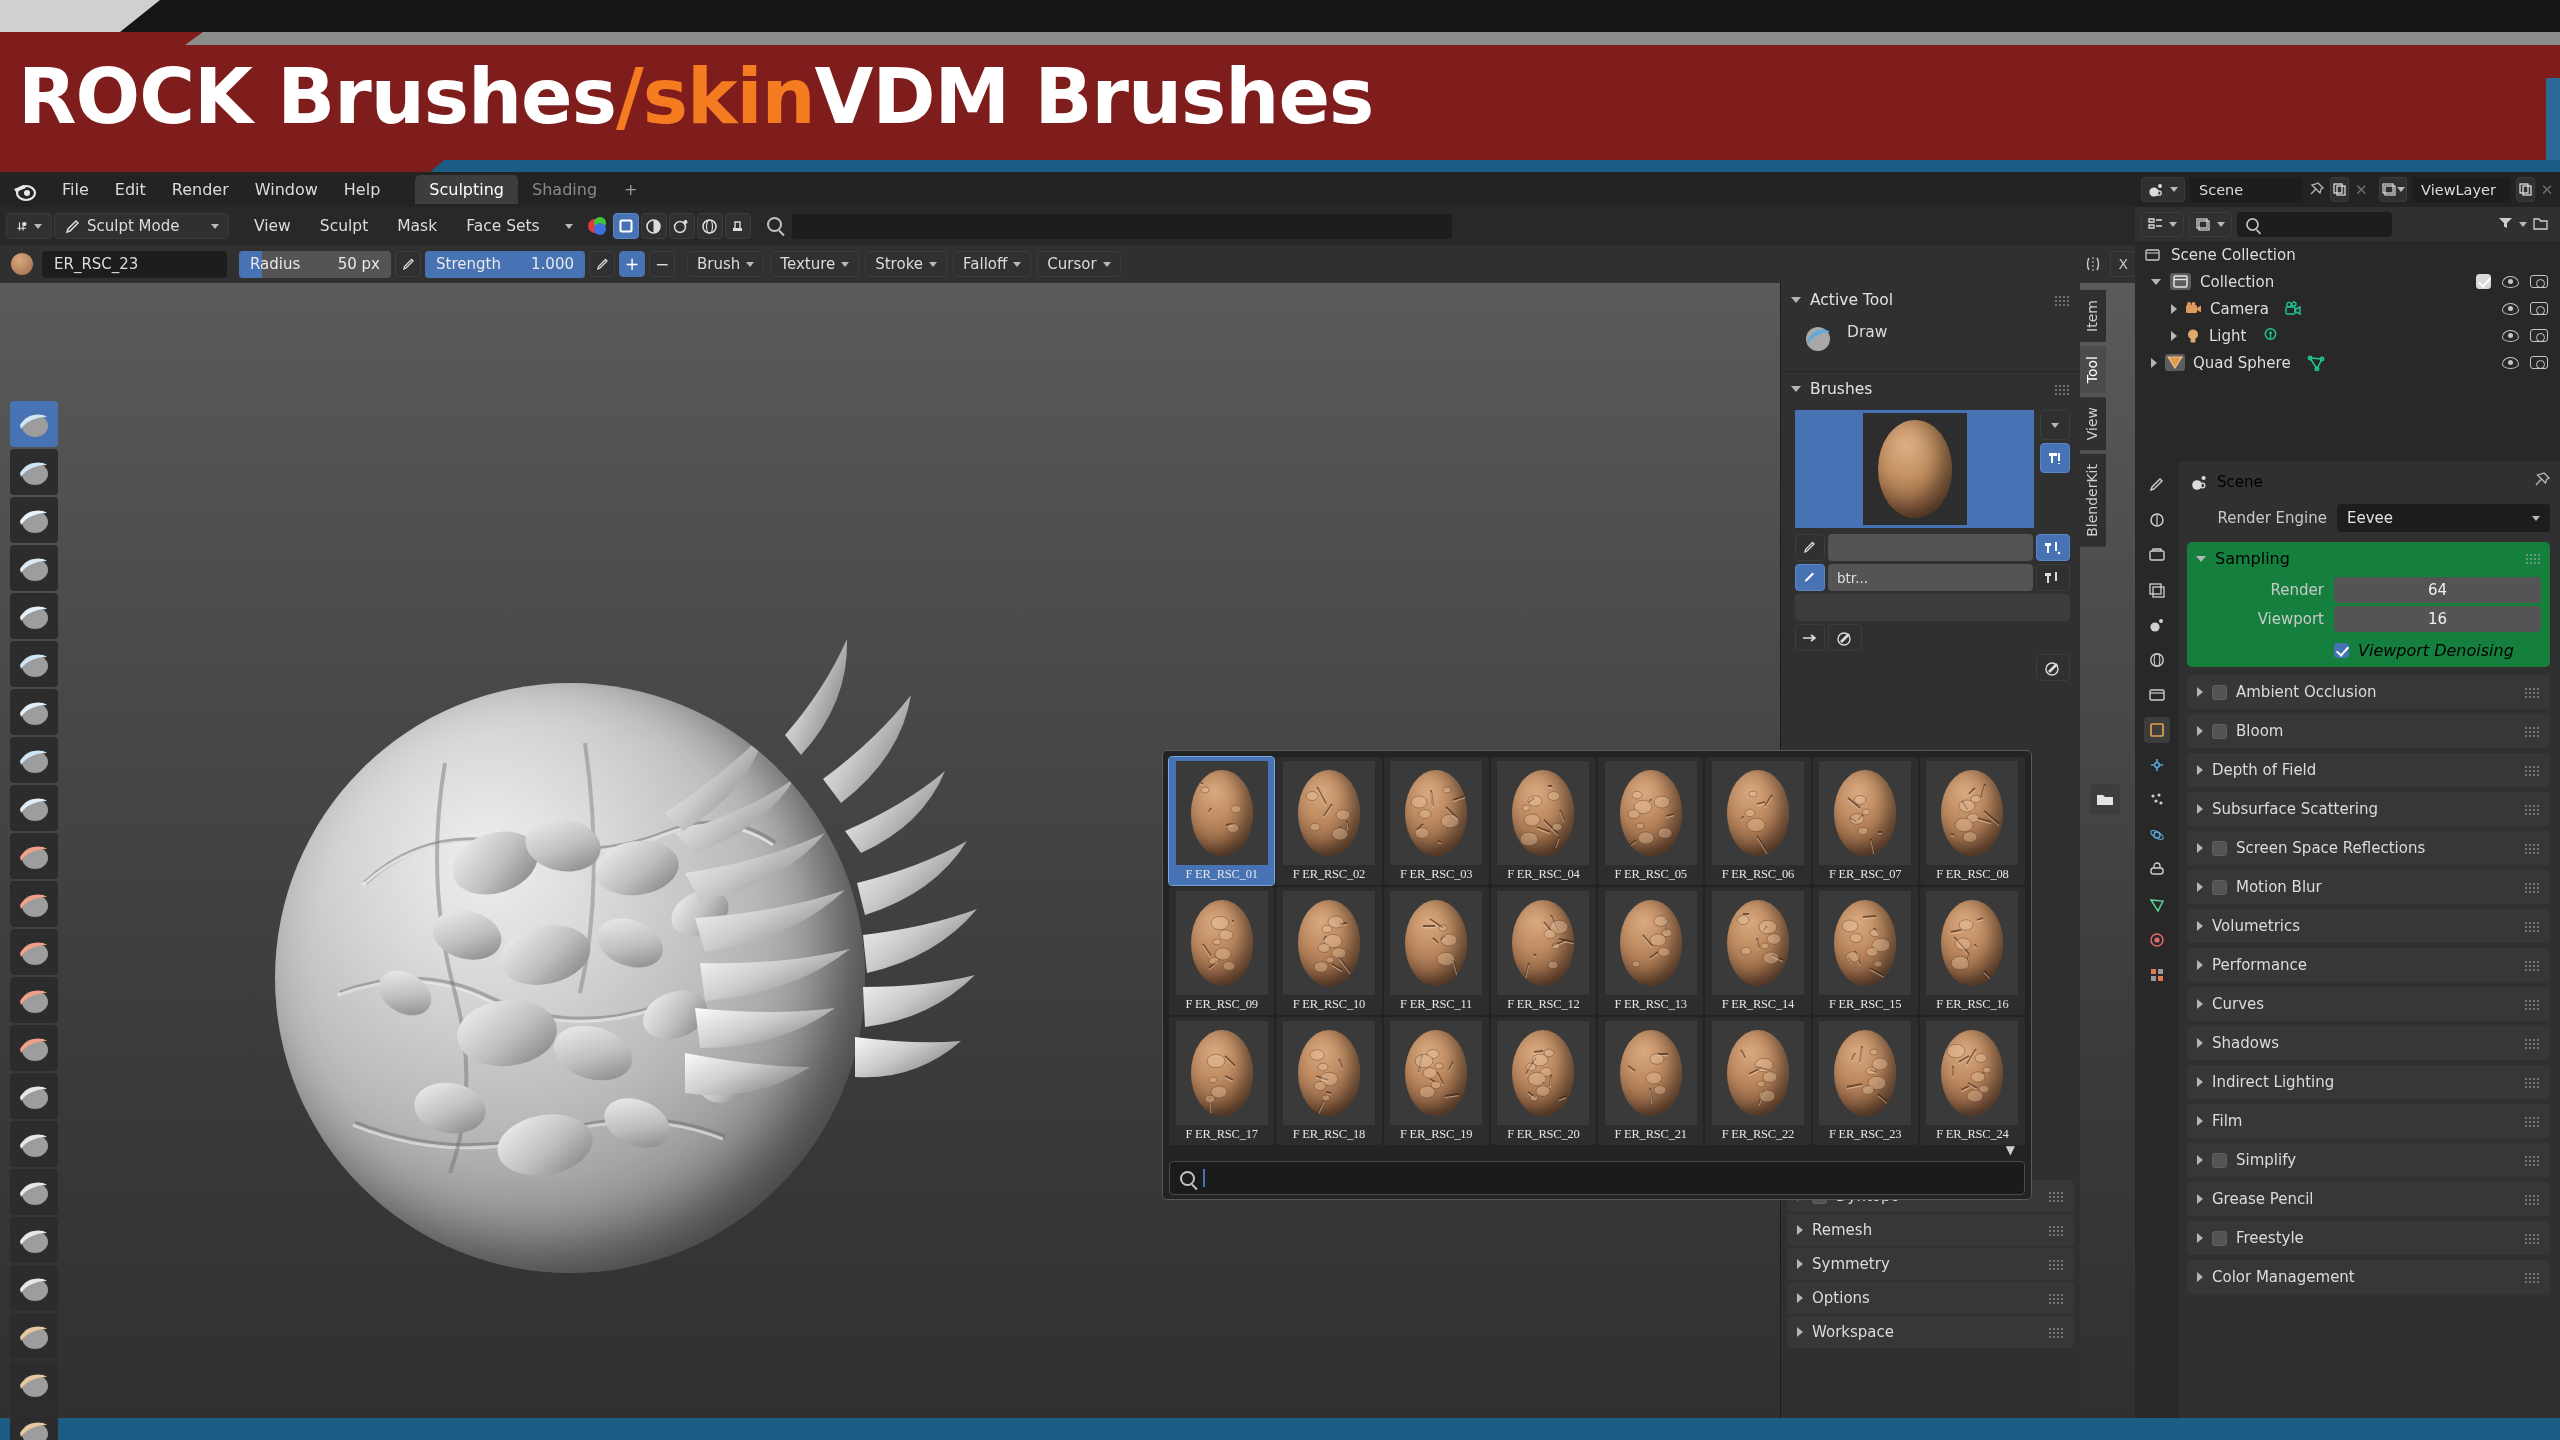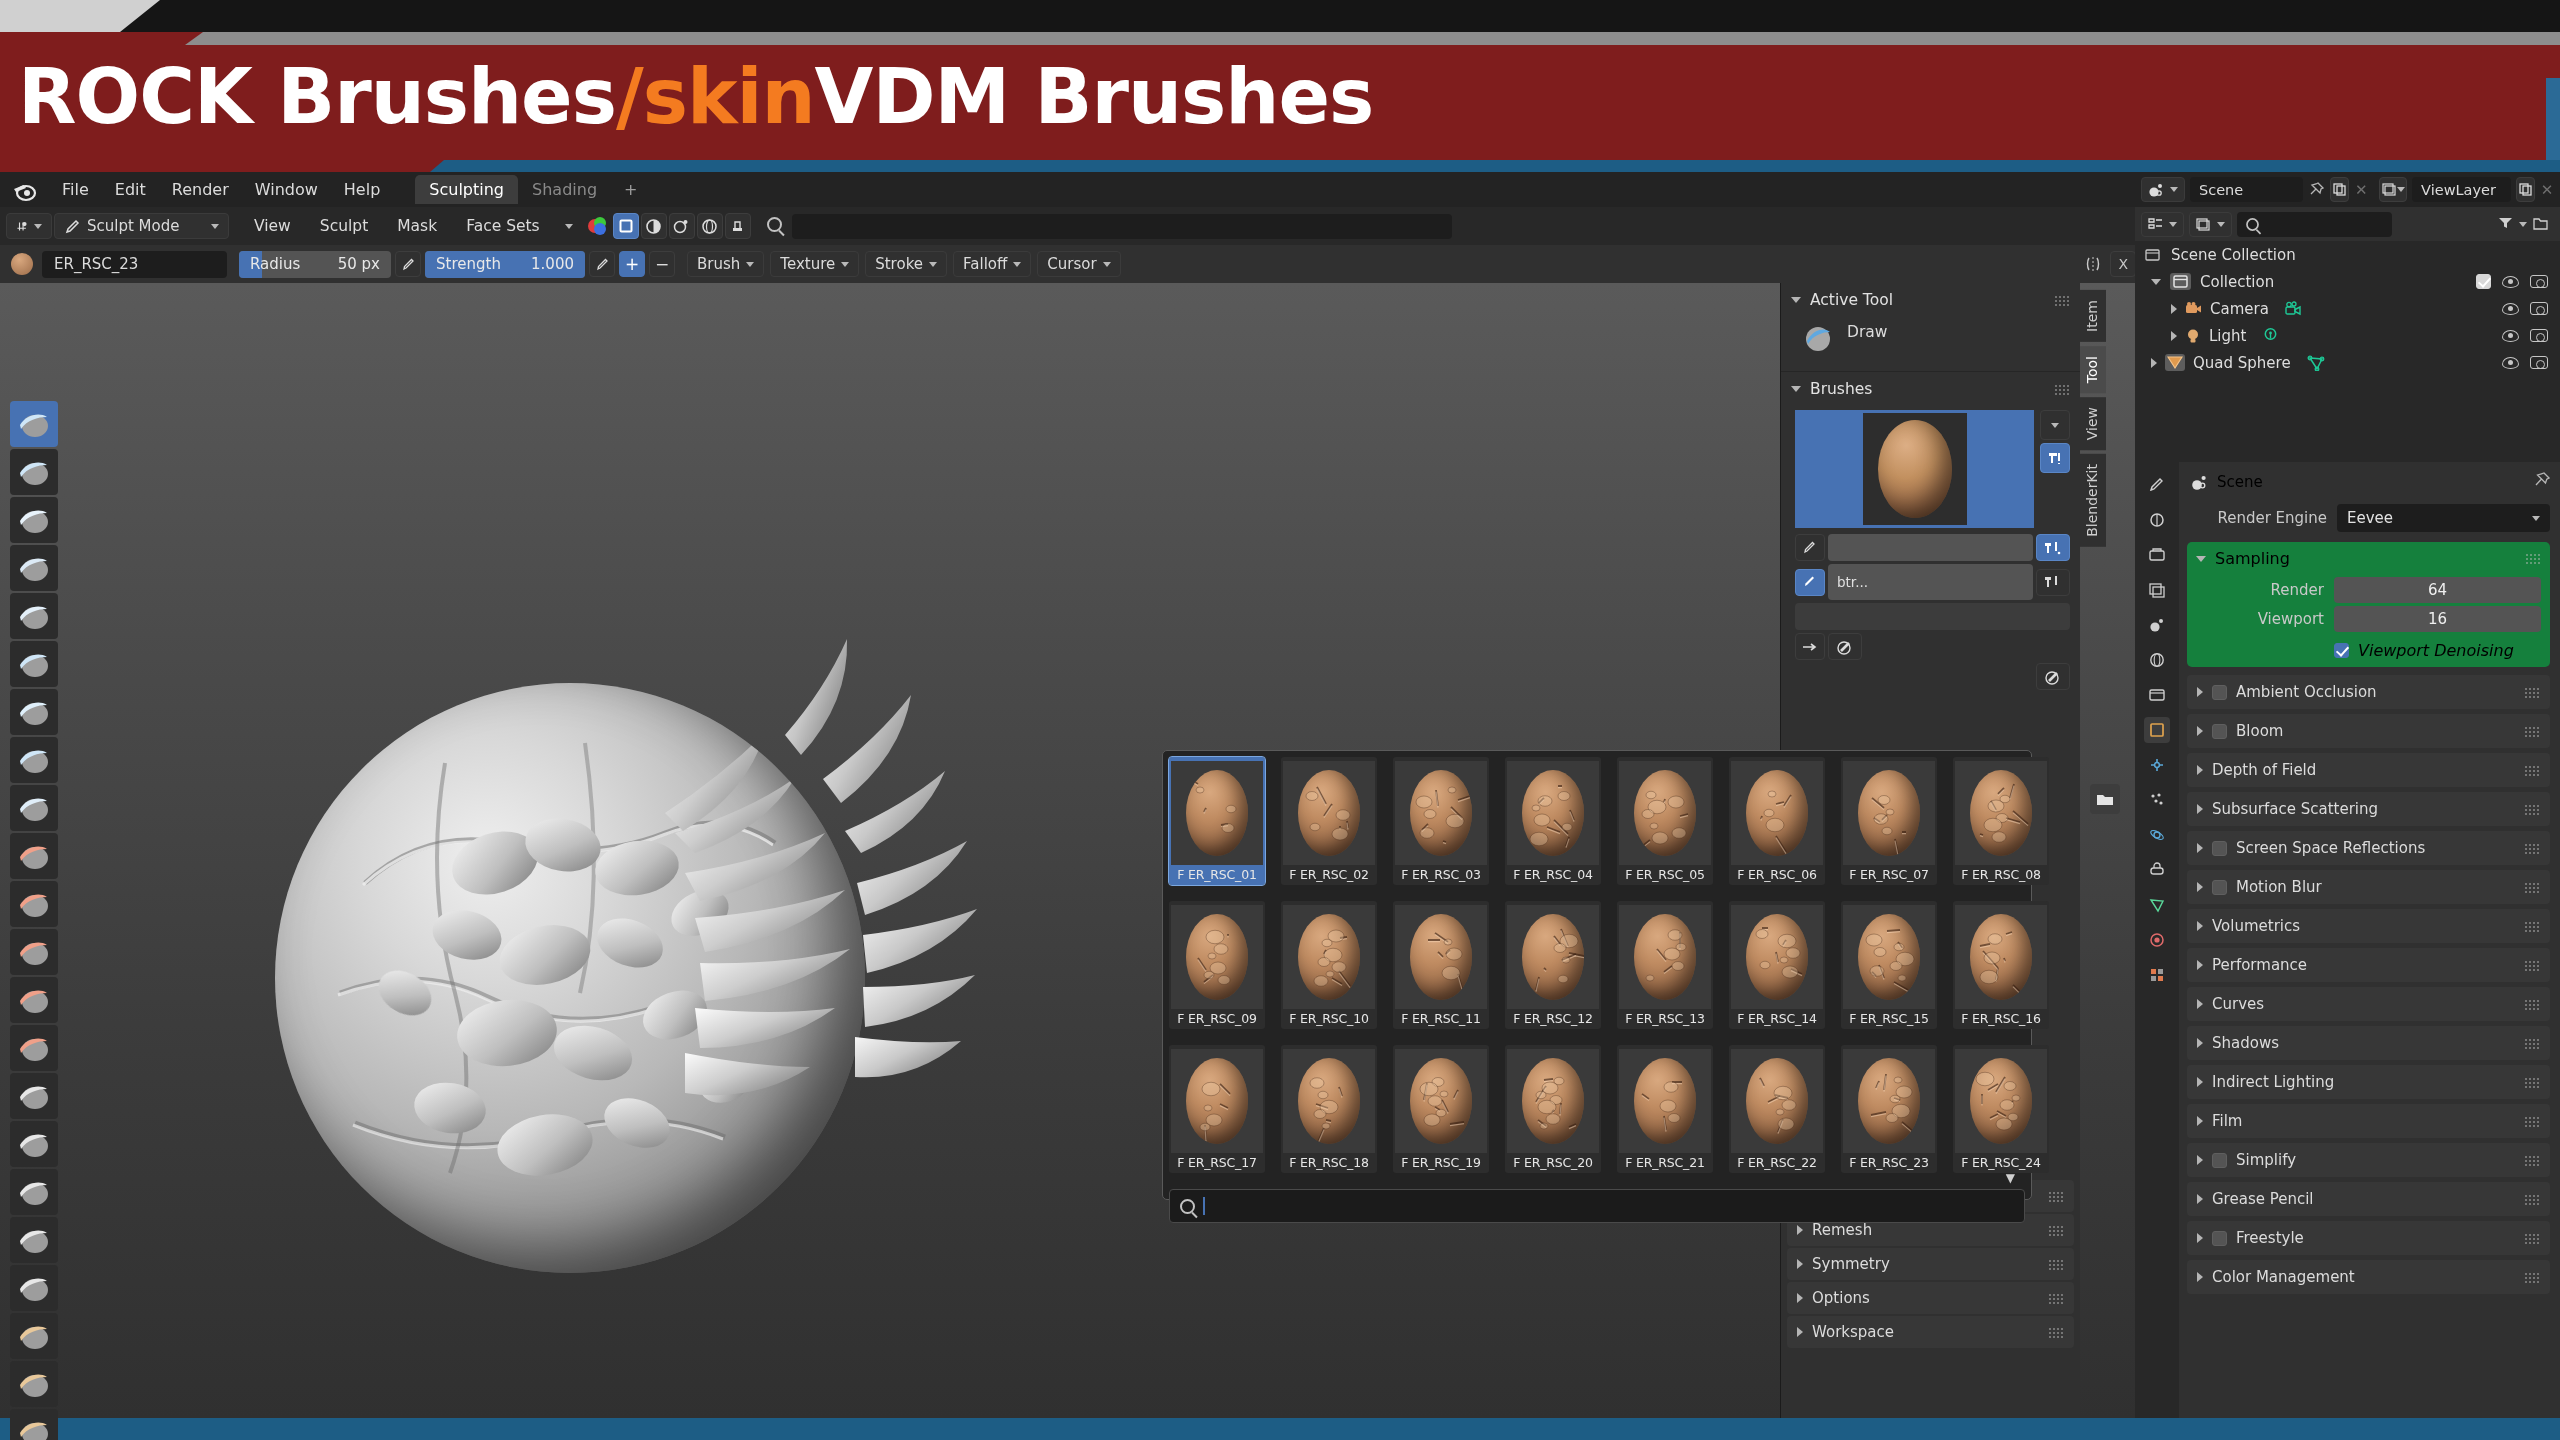--- a/index.html
+++ b/index.html
@@ -93,21 +93,21 @@
 
   
   #vtabs { position:absolute; left:2080px; top:118px; width:26px; display:flex; flex-direction:column; gap:4px; z-index:30;}
   .vtab { width:26px; background:#303030; border-radius:0 0 0 0; color:#cfcfcf; font-size:14px;
      writing-mode:vertical-rl; transform:rotate(180deg); padding:10px 4px; text-align:center; }
   .vtab.active { background:#4b4b4b; color:#fff; }
 
   
   #brushpop { position:absolute; left:1162px; top:578px; width:870px; height:450px;
      background:#232323; border:1px solid #5a5a5a; border-radius:5px; z-index:50; padding:6px; }
-  #brushgrid { display:grid; grid-template-columns:repeat(8, 1fr); gap:16px; }
+  #brushgrid { display:grid; grid-template-columns:repeat(8, 1fr); gap:2px;font-family:Liberation Serif, serif; }
   .bcell { background:#2d2d2d; border-radius:3px; padding:4px 2px 3px; display:flex; flex-direction:column;
      align-items:center; gap:2px; }
   .bcell.sel { background:#4772b3; outline:1px solid #7ba7e0; }
   .bthumb { width:92px; height:104px; background:#3a3a3a; display:flex; align-items:center; justify-content:center; }
   .bsphere { width:62px; height:86px; border-radius:50%;
      background:radial-gradient(circle at 38% 26%, #d8a87f 0%, #c08c62 35%, #9e6e4b 70%, #6e4830 100%);
      box-shadow: inset -8px -8px 18px rgba(0,0,0,.45); position:relative; overflow:hidden; }
   .blabel { font-size:12.5px; color:#e6e6e6; white-space:nowrap; letter-spacing:-.2px; }
   #brushsearch { margin-top:6px; height:34px; background:#1b1b1b; border:1px solid #4a4a4a; border-radius:4px;
      display:flex; align-items:center; gap:8px; padding:0 10px; }
@@ -668,21 +668,21 @@
               <circle cx="15" cy="12" r="1.3" fill="#fff"></circle>
             </svg>
         </div>
       </div>
       <div style="display:flex;gap:3px;align-items:center;">
         <div class="iconbox sel" style="width:30px;height:27px;">
           <svg width="14" height="14" viewBox="0 0 14 14">
               <path d="M2 11l2-1 7-7-1.5-1.5-7 7z" fill="#fff"></path>
             </svg>
         </div>
-        <div style="flex:1;height:36px;background:#545454;border-radius:4px;display:flex;align-items:center;padding-left:9px;font-size:13.5px;color:#e0e0e0;">
+        <div style="flex:1;height:27px;background:#545454;border-radius:4px;display:flex;align-items:center;padding-left:9px;font-size:13.5px;color:#e0e0e0;">
           <span>btr...</span>
         </div>
         <div class="iconbox" style="width:34px;height:27px;">
           <svg width="18" height="14" viewBox="0 0 18 14">
               <path d="M1 2h6v3H1z" fill="#dcdcdc"></path>
               <path d="M4 5v7" stroke="#dcdcdc" stroke-width="2"></path>
               <path d="M12 1v9" stroke="#dcdcdc" stroke-width="2"></path>
             </svg>
         </div>
       </div>

